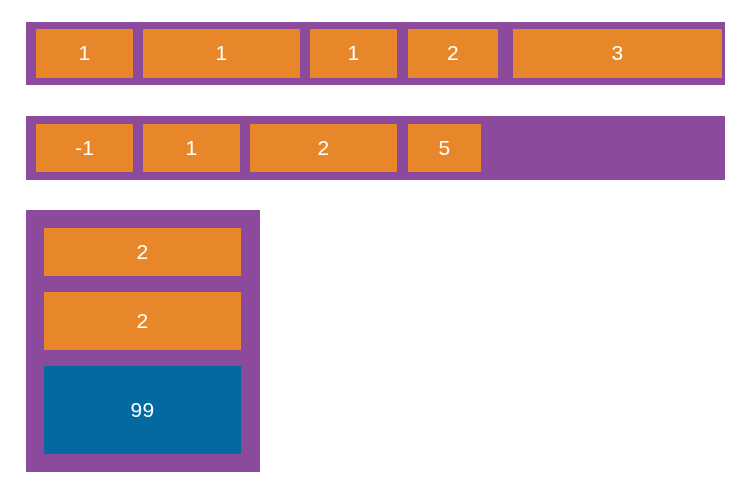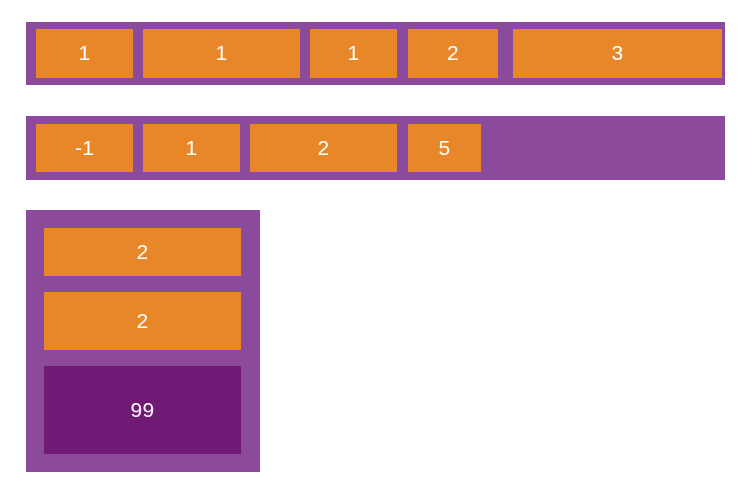--- a/index.html
+++ b/index.html
@@ -89,16 +89,16 @@
     </div>
     <div class="cell" style="position: absolute; left: 408px; top: 124px; width: 73px; height: 48px; background: rgb(232, 134, 42); color: rgb(255, 255, 255);">
       <span class="cell-label">5</span>
     </div>
     <div class="cell" style="position: absolute; left: 44px; top: 228px; width: 197px; height: 48px; background: rgb(232, 134, 42); color: rgb(255, 255, 255);">
       <span class="cell-label">2</span>
     </div>
     <div class="cell" style="position: absolute; left: 44px; top: 292px; width: 197px; height: 58px; background: rgb(232, 134, 42); color: rgb(255, 255, 255);">
       <span class="cell-label">2</span>
     </div>
-    <div class="cell" style="position: absolute; left: 44px; top: 366px; width: 197px; height: 88px; background: #701a75; color: rgb(255, 255, 255);">
+    <div class="cell" style="position: absolute; left: 44px; top: 366px; width: 197px; height: 88px; background: #0369a1; color: rgb(255, 255, 255);">
       <span class="cell-label">99</span>
     </div>
   </div>
 
 </body></html>

